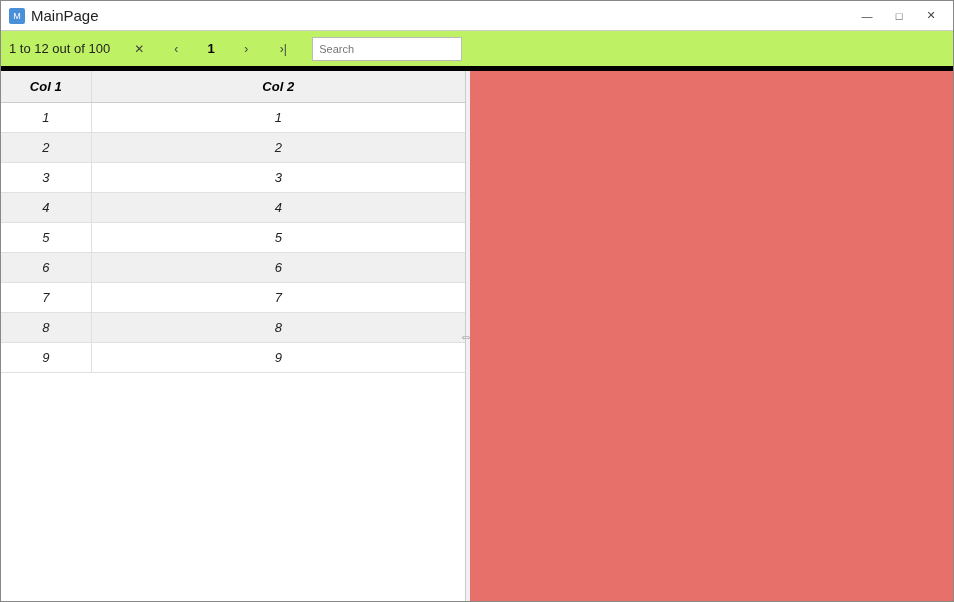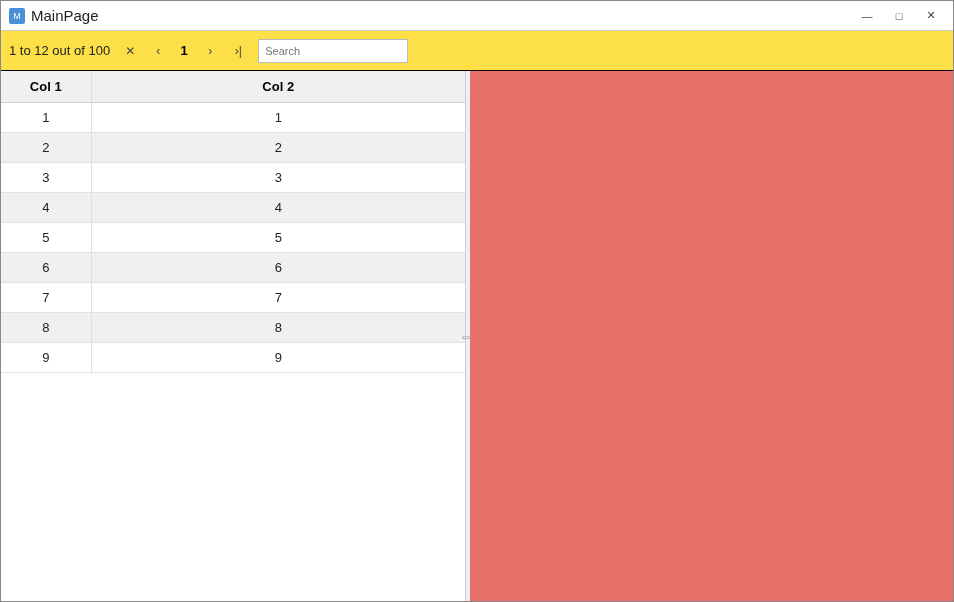--- a/index.html
+++ b/index.html
@@ -64,26 +64,26 @@
       cursor: pointer;
       display: flex;
       align-items: center;
       justify-content: center;
       font-size: 11px;
       color: #444;
     }
 
     .toolbar {
       height: 40px;
-      background: #fde047;
-      border-bottom: 1px solid #000000;
+      background: #bef264;
+      border-bottom: 5px solid #000000;
       display: flex;
       align-items: center;
       padding: 0 8px;
-      gap: 4px;
+      gap: 13px;
     }
     .pagination-info {
       font-size: 13px;
       color: #222;
       margin-right: 4px;
     }
     .nav-btn {
       width: 24px;
       height: 24px;
       background: transparent;
@@ -121,20 +121,21 @@
     }
 
     .table-panel {
       width: 465px;
       min-width: 465px;
       display: flex;
       flex-direction: column;
       overflow: hidden;
       border-right: 1px solid #ccc;
       background: white;
+      font-style: italic;
     }
 
     table {
       width: 100%;
       border-collapse: collapse;
       table-layout: fixed;
     }
     thead th {
       background: #f0f0f0;
       border-bottom: 1px solid #ccc;

